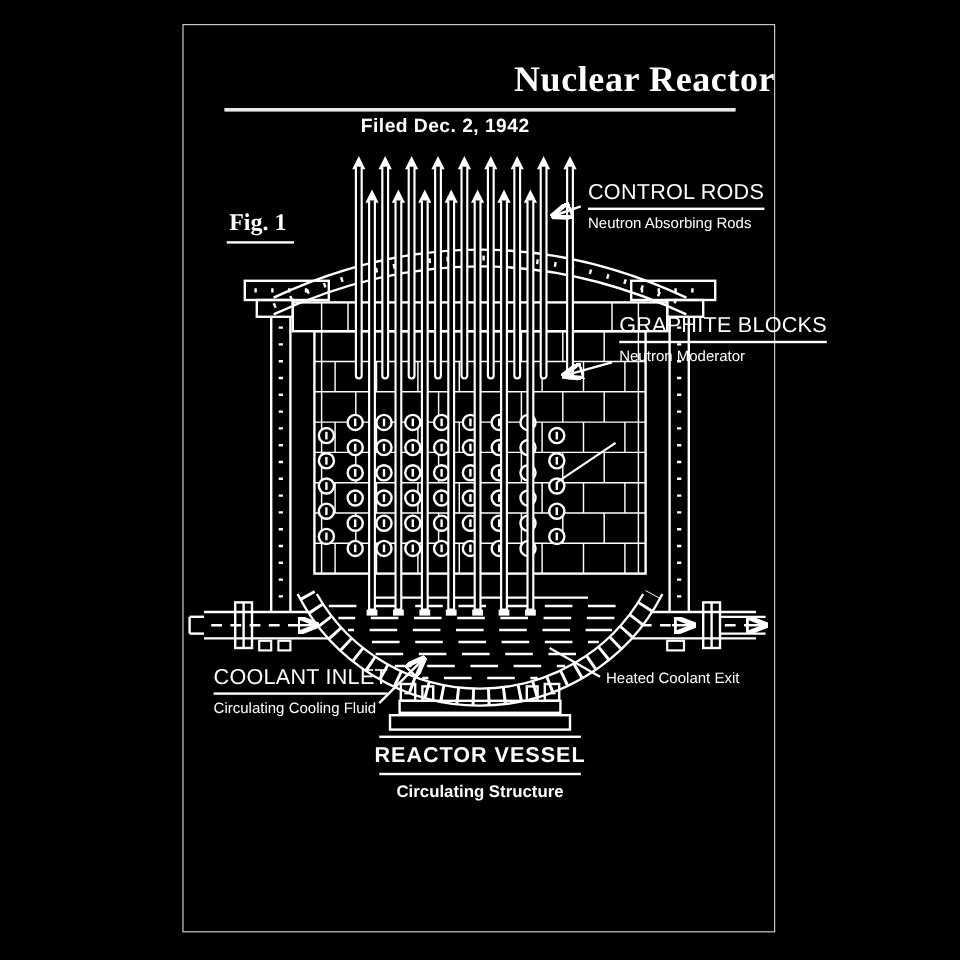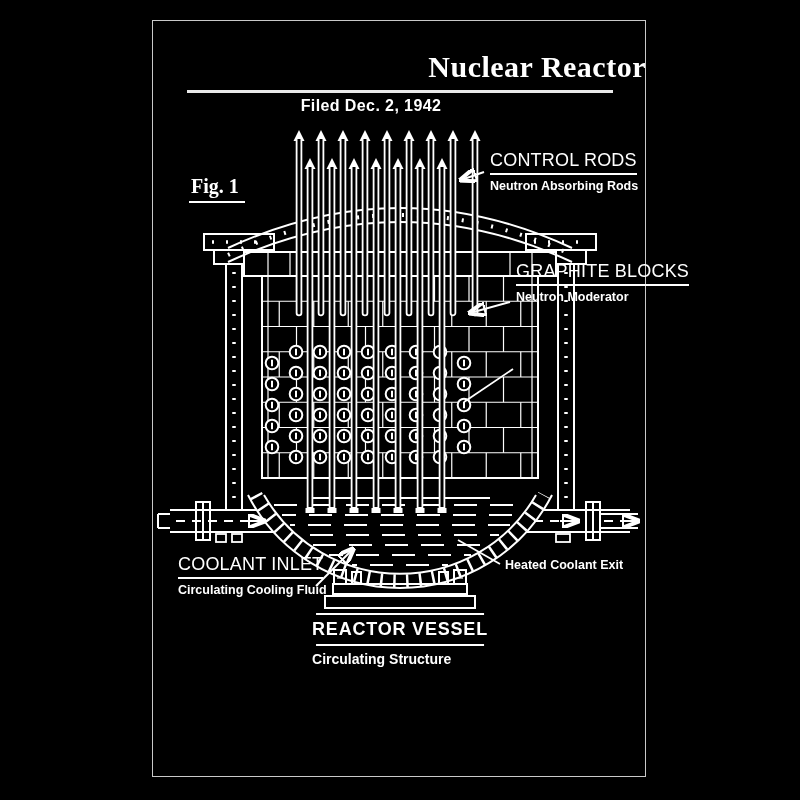--- a/index.html
+++ b/index.html
@@ -24,27 +24,27 @@
          border:1.5px solid #c9c9c9}
   #main-title{left:152px;top:50px;width:494px;text-align:right;
       font-family:"Liberation Serif",serif;font-weight:700;font-size:30px;letter-spacing:.5px}
   #title-rule{left:187px;top:90px;width:426px;height:2.5px;background:#e9e9e9}
   #filed-line{left:152px;top:97px;width:438px;text-align:center;
       font-weight:700;font-size:16px;letter-spacing:.4px}
   #fig-label{left:189px;top:175px;font-family:Liberation Serif, serif;font-weight:600;
       font-size:20px;border-bottom:2px solid #fff;padding:0 6px 3px 2px}
   .callout .co-title{font-weight:400;font-size:18px;letter-spacing:.2px;display:inline-block;
       border-bottom:2.5px solid #fff;padding-bottom:2px}
-  .callout .co-sub{font-weight:700;font-size:12.5px;margin-top:4px}
+  .callout .co-sub{font-weight:400;font-size:12.5px;margin-top:4px}
   #co-control{left:490px;top:150px}
   #co-graphite{left:516px;top:261px}
   #co-uranium{left:518px;top:346px}
   #co-inlet{left:178px;top:554px}
   #co-outlet{left:505px;top:554px}
-  #vessel-block{left:400px;top:613px;transform:translateX(-50%);}
+  #vessel-block{left:400px;top:613px;transform:translateX(-50%);text-align:center}
   #vessel-block .vline{width:168px;height:2px;background:#fff;margin:0 auto}
   #vessel-block .v-title{font-weight:700;font-size:18px;letter-spacing:.8px;margin:4px 0 4px}
   #vessel-block .v-sub{font-weight:700;font-size:14px;margin-top:5px}
 </style>
 </head>
 <body>
 
 <div id="stage">
 
   <svg id="blueprint" viewBox="0 0 800 800">

